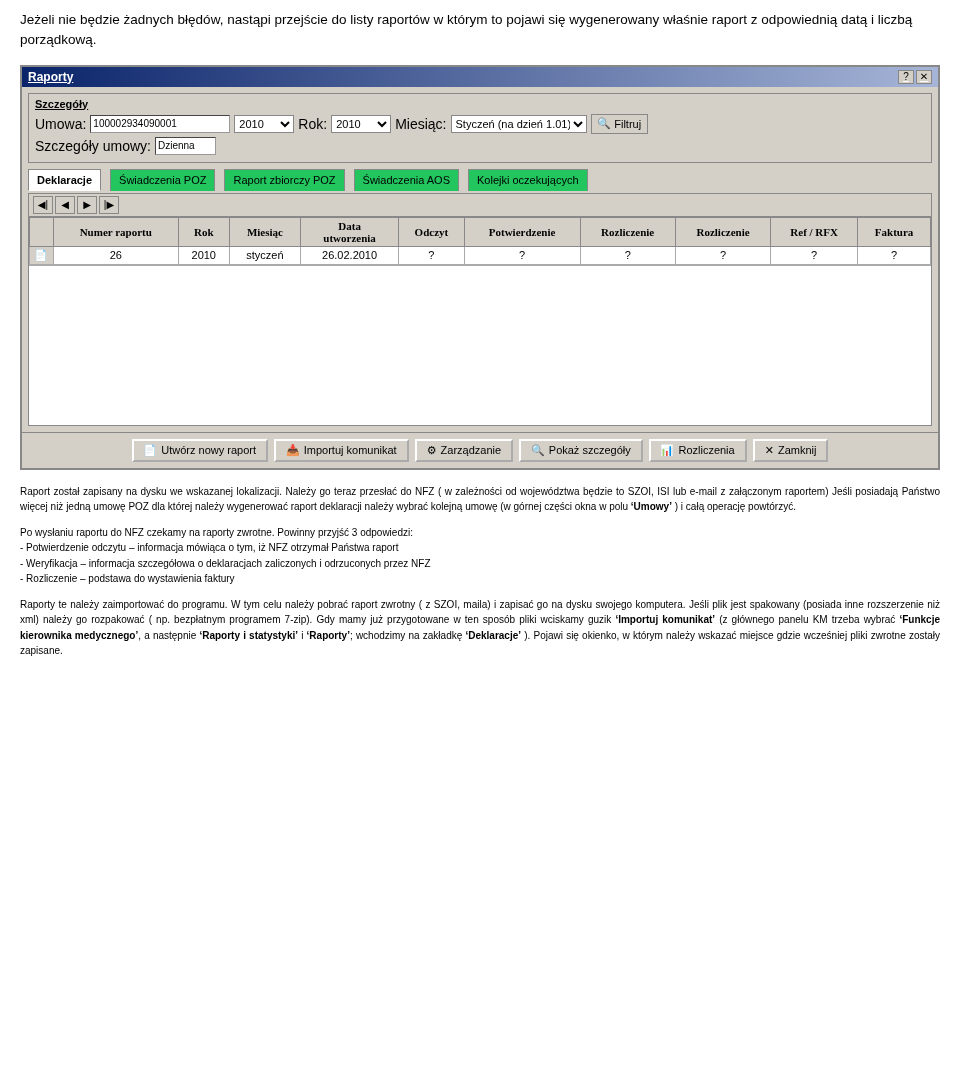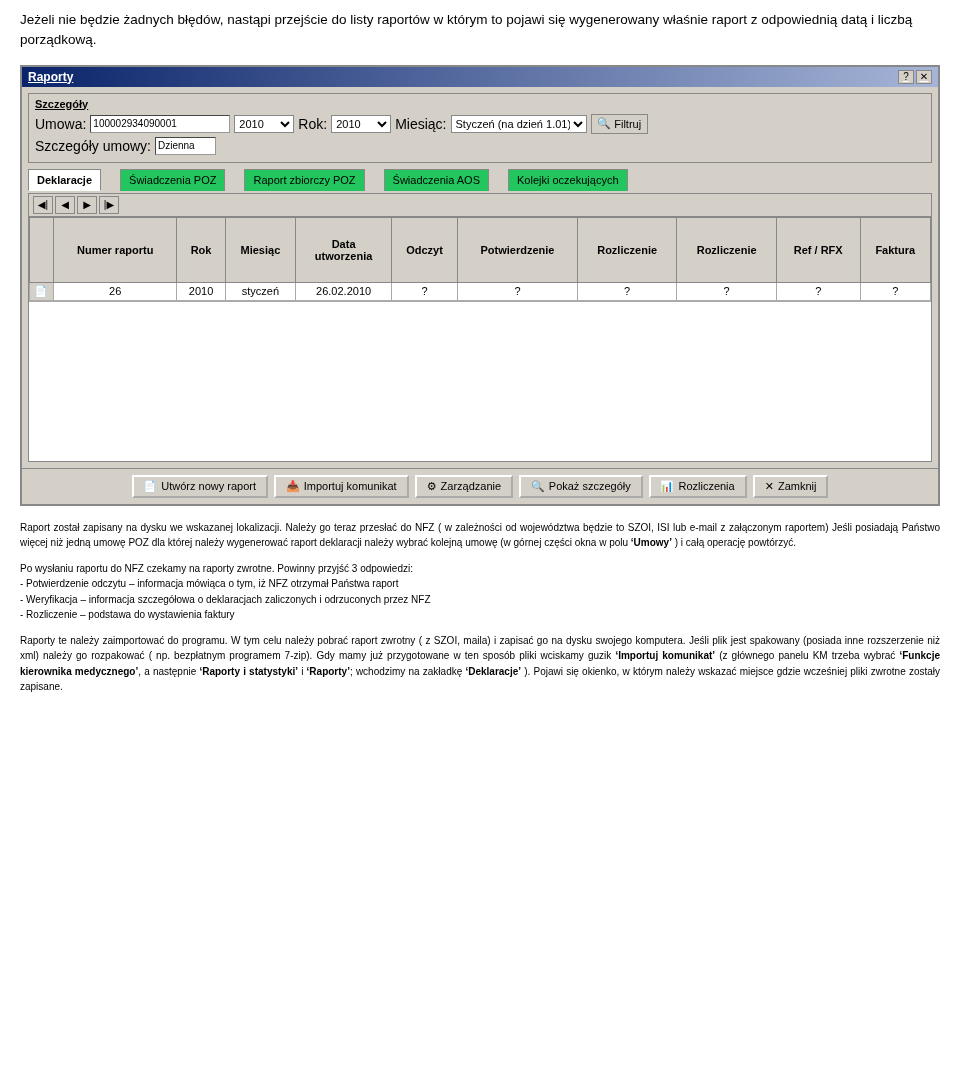--- a/index.html
+++ b/index.html
@@ -111,21 +111,21 @@
       cursor: pointer;
       height: 20px;
       display: flex;
       align-items: center;
       gap: 3px;
     }
 
     
     .tabs-row {
       display: flex;
-      gap: 19px;
+      gap: 9px;
       margin-bottom: 2px;
       align-items: center;
     }
 
     .tab {
       background: #22c55e;
       border: 1px solid #888;
       border-bottom: none;
       padding: 2px 8px;
       font-size: 11px;
@@ -167,24 +167,25 @@
 
     .data-table {
       width: 100%;
       border-collapse: collapse;
       font-size: 11px;
     }
 
     .data-table th {
       background: #d4d0c8;
       border: 1px solid #888;
-      padding: 20px 4px;
+      padding: 2px 4px;
       text-align: center;
       font-weight: bold;
       font-size: 11px;
+      font-family: Liberation Serif, serif;
     }
 
     .data-table td {
       border: 1px solid #aaa;
       padding: 2px 4px;
       text-align: center;
       font-size: 11px;
     }
 
     .data-table tr:nth-child(even) td {

